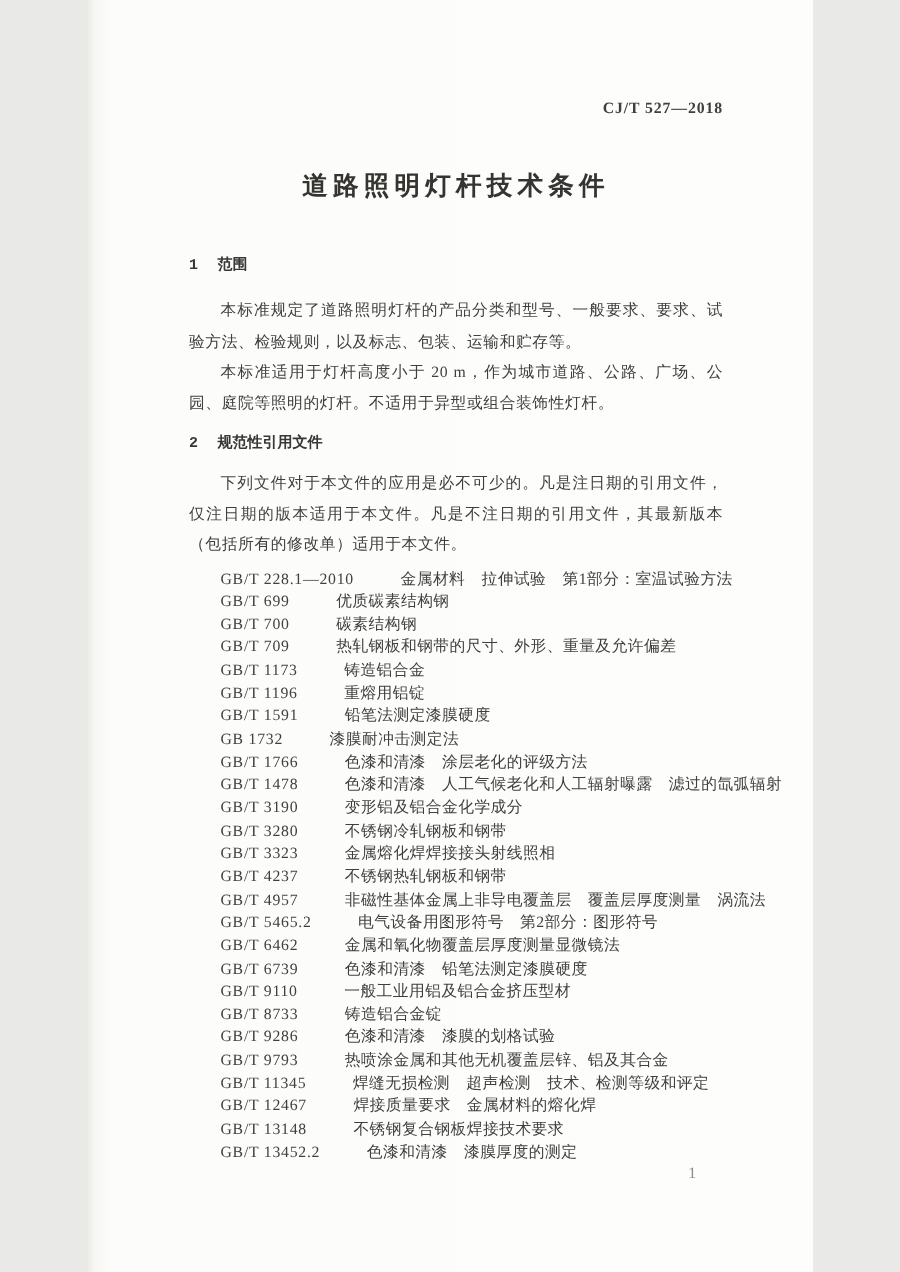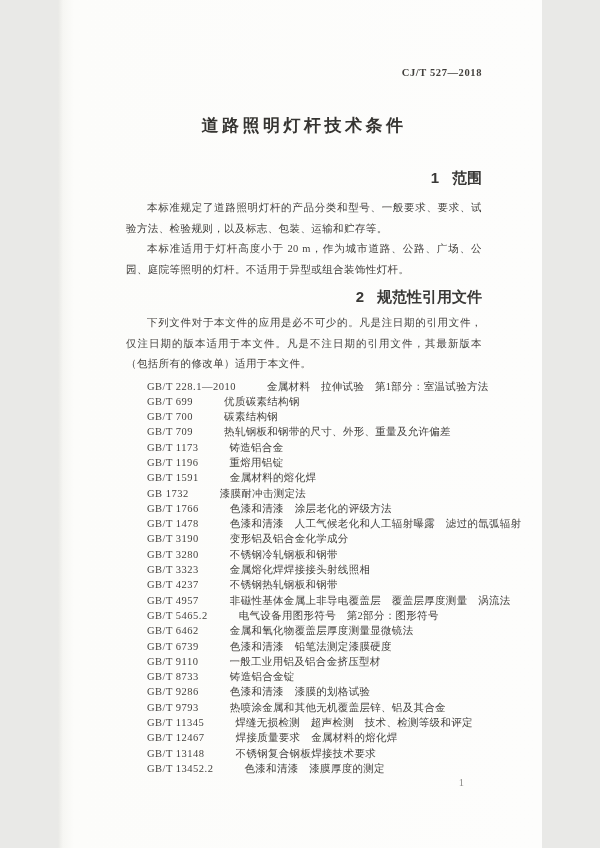--- a/index.html
+++ b/index.html
@@ -21,35 +21,34 @@
     text-align: right;
     font-size: 10.5px;
     font-weight: 600;
     letter-spacing: 0.6px;
     color: #413f3c;
     line-height: 13px;
   }
   .doc-title {
     margin: 35px 0 12px 0;
     text-align: center;
-    font-family: Liberation Sans, sans-serif;
+    font-family: Liberation Mono, monospace;
     font-size: 17px;
     font-weight: 700;
     letter-spacing: 3.5px;
     color: #353431;
     line-height: 24px;
   }
   .sec-heading {
     margin-top: 32px;
-    font-family: Liberation Sans, sans-serif;
-    font-size: 15px;
+    font-family: Liberation Mono, monospace;
+    font-size: 10px;
     font-weight: 700;
     color: #393836;
     line-height: 15px;
-    text-align: right;
   }
   .sec-heading .sec-num { margin-right: 13px; }
   .sec-heading.second { margin-top: 9px; }
   .body-para {
     margin: 13px 0 0 0;
     font-size: 10.5px;
     line-height: 20.5px;
     letter-spacing: 0.4px;
     text-align: justify;
     text-indent: 2em;
@@ -122,21 +121,21 @@
           <li class="ref-row">
           <span class="ref-code">GB/T 709</span><span>热轧钢板和钢带的尺寸、外形、重量及允许偏差</span>
         </li>
           <li class="ref-row">
           <span class="ref-code">GB/T 1173</span><span>铸造铝合金</span>
         </li>
           <li class="ref-row">
           <span class="ref-code">GB/T 1196</span><span>重熔用铝锭</span>
         </li>
           <li class="ref-row">
-          <span class="ref-code">GB/T 1591</span><span>金属材料的熔化焊</span>
+          <span class="ref-code">GB/T 1591</span><span>铅笔法测定漆膜硬度</span>
         </li>
           <li class="ref-row">
           <span class="ref-code">GB 1732</span><span>漆膜耐冲击测定法</span>
         </li>
           <li class="ref-row">
           <span class="ref-code">GB/T 1766</span><span>色漆和清漆　涂层老化的评级方法</span>
         </li>
           <li class="ref-row">
           <span class="ref-code">GB/T 1478</span><span>色漆和清漆　人工气候老化和人工辐射曝露　滤过的氙弧辐射</span>
         </li>

